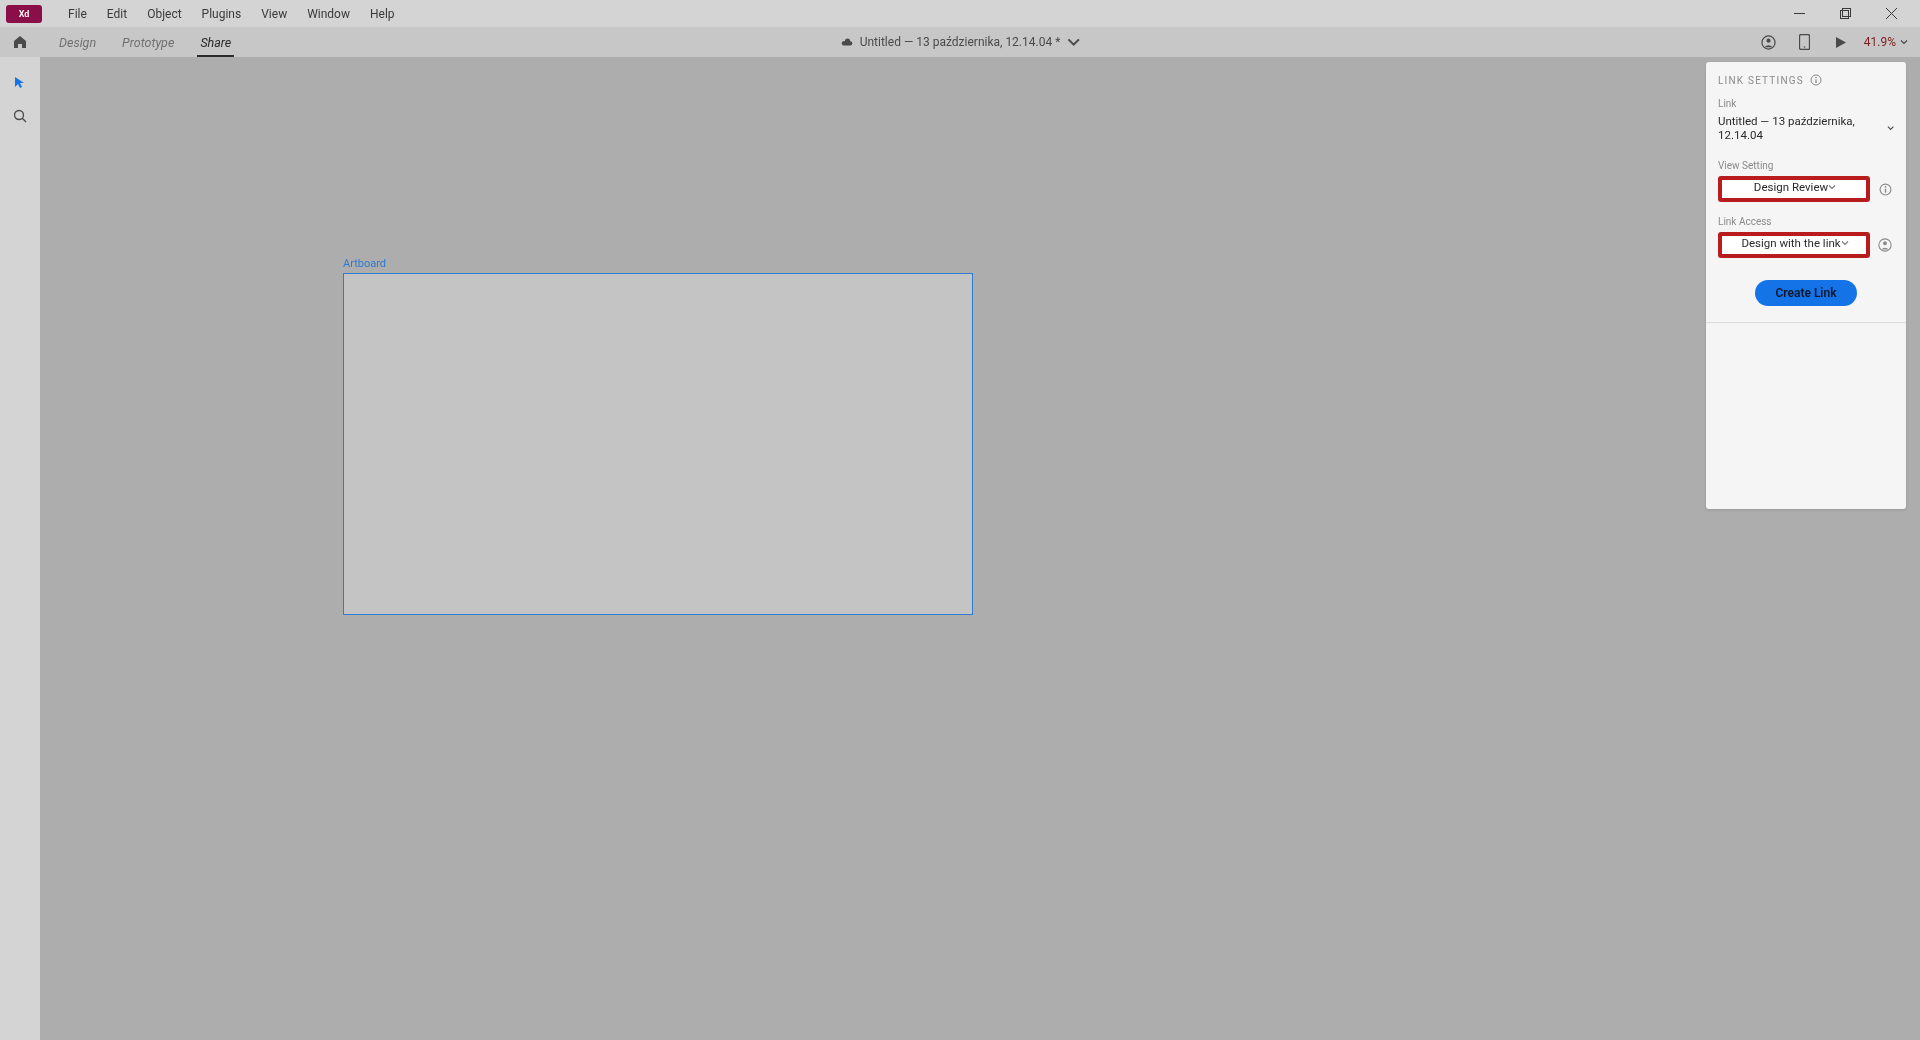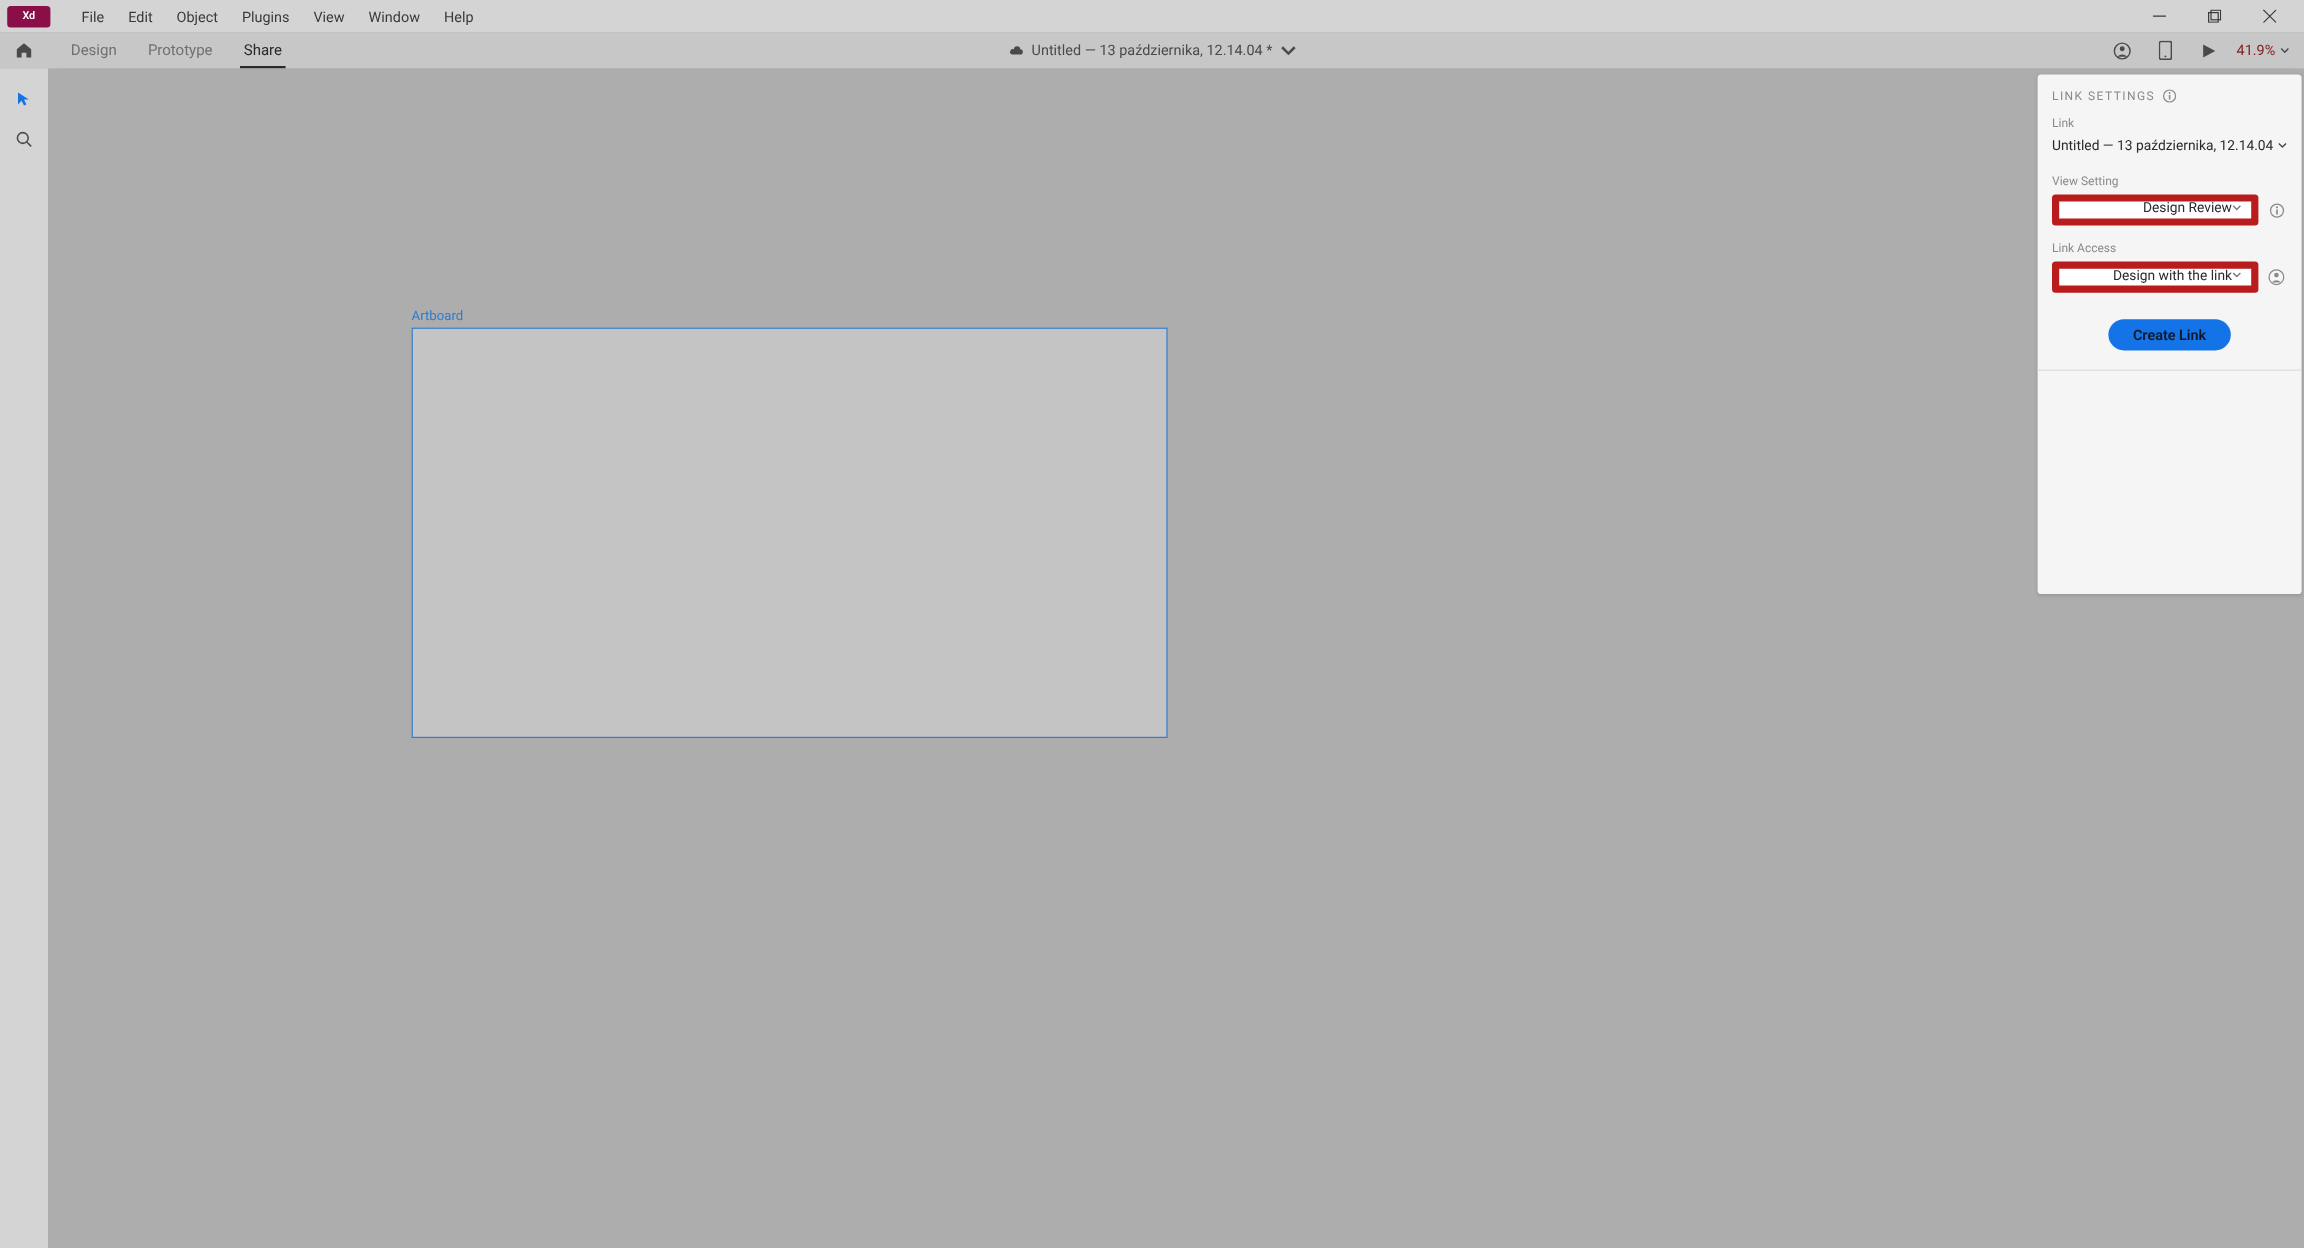--- a/index.html
+++ b/index.html
@@ -83,20 +83,21 @@
       margin-left: 6px;
     }
     .mode-tab {
       padding: 0 13px;
       height: 30px;
       display: flex;
       align-items: center;
       cursor: pointer;
       color: #707070;
       position: relative;
+      font-style: italic;
     }
     .mode-tab.active {
       color: #2a2a2a;
     }
     .mode-tab.active::after {
       content: '';
       position: absolute;
       bottom: 0;
       left: 10px;
       right: 10px;
@@ -191,23 +192,23 @@
       top: 216px;
       width: 630px;
       height: 342px;
       background: #c4c4c4;
       border: 1px solid #2e7bcf;
     }
     
     
     .right-panel {
       position: absolute;
-      right: 2px;
+      right: 14px;
       top: 62px;
-      width: 220px;
+      width: 200px;
       background: #f5f5f5;
       border-radius: 3px;
       box-shadow: 0 1px 3px rgba(0,0,0,0.12);
       font-size: 11px;
     }
     .panel-header {
       display: flex;
       align-items: center;
       gap: 6px;
       padding: 12px 12px 8px 12px;
@@ -230,26 +231,26 @@
       display: flex;
       align-items: center;
       justify-content: space-between;
       font-size: 11.5px;
       color: #2a2a2a;
       cursor: pointer;
       padding-bottom: 4px;
     }
     .dropdown-field {
       height: 26px;
-      border: 6px solid #b91c1c;
+      border: 4px solid #b91c1c;
       border-radius: 3px;
       background: #fff;
       display: flex;
       align-items: center;
-      justify-content: flex-end;
+      justify-content: center;
       padding: 0 8px 4px 10px;
       font-size: 11.5px;
       color: #2a2a2a;
       cursor: pointer;
     }
     .dropdown-with-icon {
       display: flex;
       gap: 6px;
       align-items: center;
     }

